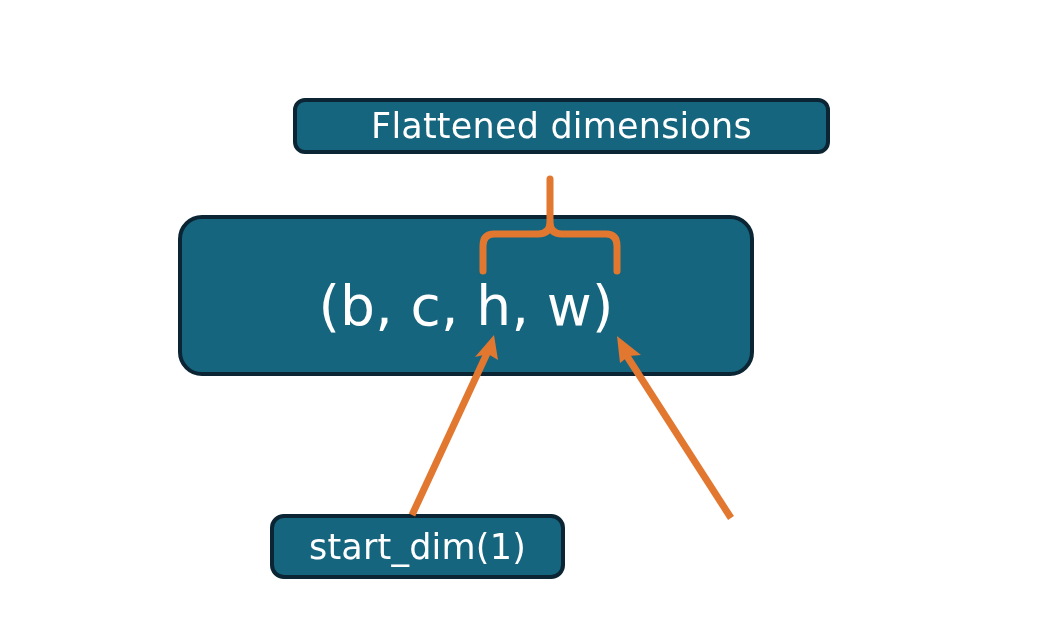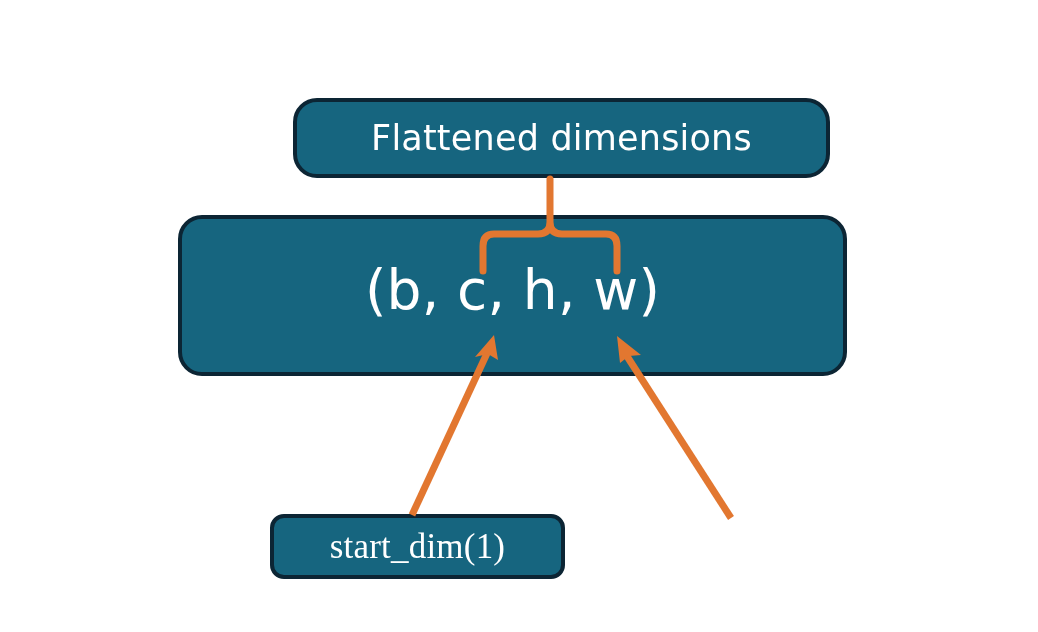--- a/index.html
+++ b/index.html
@@ -29,45 +29,44 @@
     color: #ffffff;
     font-family: "DejaVu Sans", sans-serif;
     font-weight: 400;
     letter-spacing: 0.2px;
     z-index: 2;
   }
   #node-flattened {
     left: 293px;
     top: 98px;
     width: 537px;
-    height: 80px;
-    border-radius: 24px;
+    height: 56px;
+    border-radius: 12px;
     font-size: 35px;
   }
   #node-shape {
     left: 178px;
     top: 215px;
-    width: 669px;
+    width: 576px;
     height: 161px;
     border-radius: 24px;
     font-size: 55px;
     align-items: flex-end;
-    padding-bottom: 54px;
+    padding-bottom: 38px;
   }
   #node-shape .shape-text {
     line-height: 1;
   }
   #node-start {
     left: 270px;
     top: 514px;
     width: 295px;
     height: 65px;
     border-radius: 14px;
     font-size: 35px;
-    font-family: Liberation Serif, serif;
   }
   #node-end {
     left: 582px;
     top: 514px;
     width: 298px;
     height: 65px;
     border-radius: 14px;
     font-size: 35px;
   }
   #overlay {

